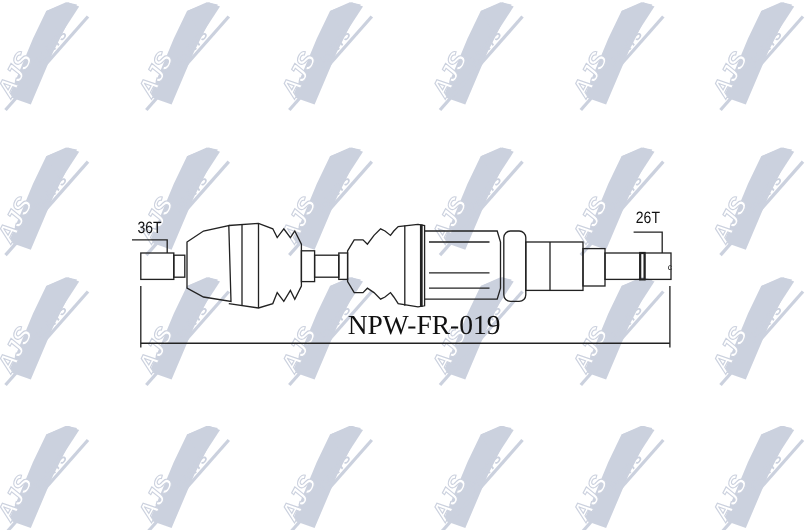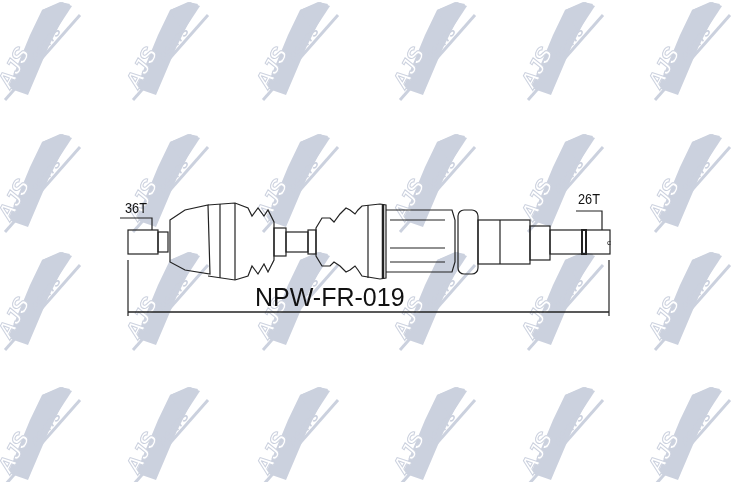--- a/index.html
+++ b/index.html
@@ -1,20 +1,20 @@
 <!DOCTYPE html>
 <html><head>
 <meta charset="utf-8">
 <style>
   html, body { margin: 0; padding: 0; }
   body { width: 735px; height: 482px; background: #ffffff; overflow: hidden; position: relative; font-family: "Liberation Sans", sans-serif; }
   .canvas { position: absolute; left: 0; top: 0; width: 735px; height: 482px; }
   .label {
-    position: absolute; left: 255px; top: 283px; width: 200px; text-align: left;
-    font-family: Liberation Sans, sans-serif; font-size: 25px; color: #111; letter-spacing: 0px;
+    position: absolute; left: 255px; top: 283px; width: 200px; text-align: right;
+    font-family: Liberation Serif, serif; font-size: 25px; color: #111; letter-spacing: 0px;
   }
   .teeth { position: absolute; font-family: "Liberation Sans Narrow", "Liberation Sans", sans-serif; font-size: 15px; color: #111; transform: scaleX(0.85); transform-origin: left top; }
   .teeth.left { left: 125px; top: 199px; }
   .teeth.right { left: 578px; top: 190px; }
 </style>
 </head>
 <body>
 
 <svg class="canvas" viewBox="0 0 735 482" xmlns="http://www.w3.org/2000/svg">
   <defs>

